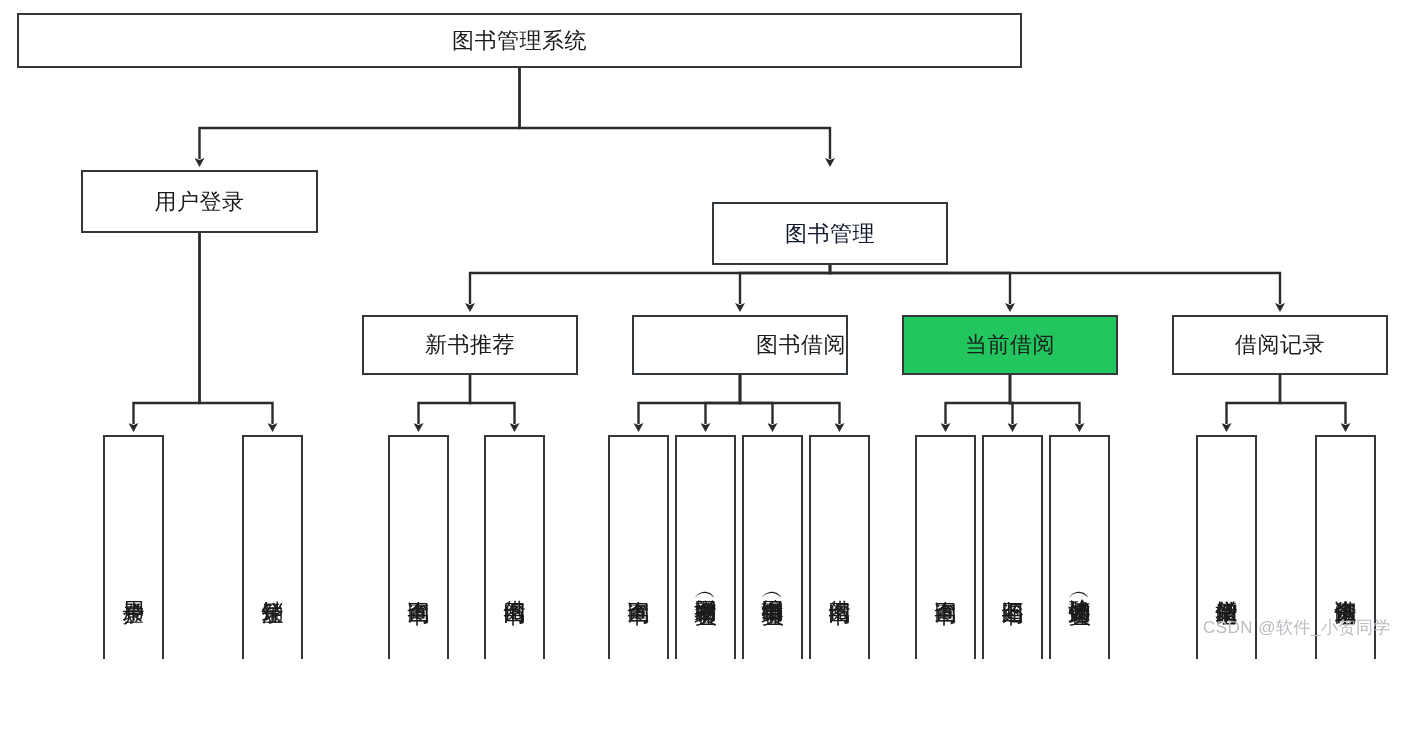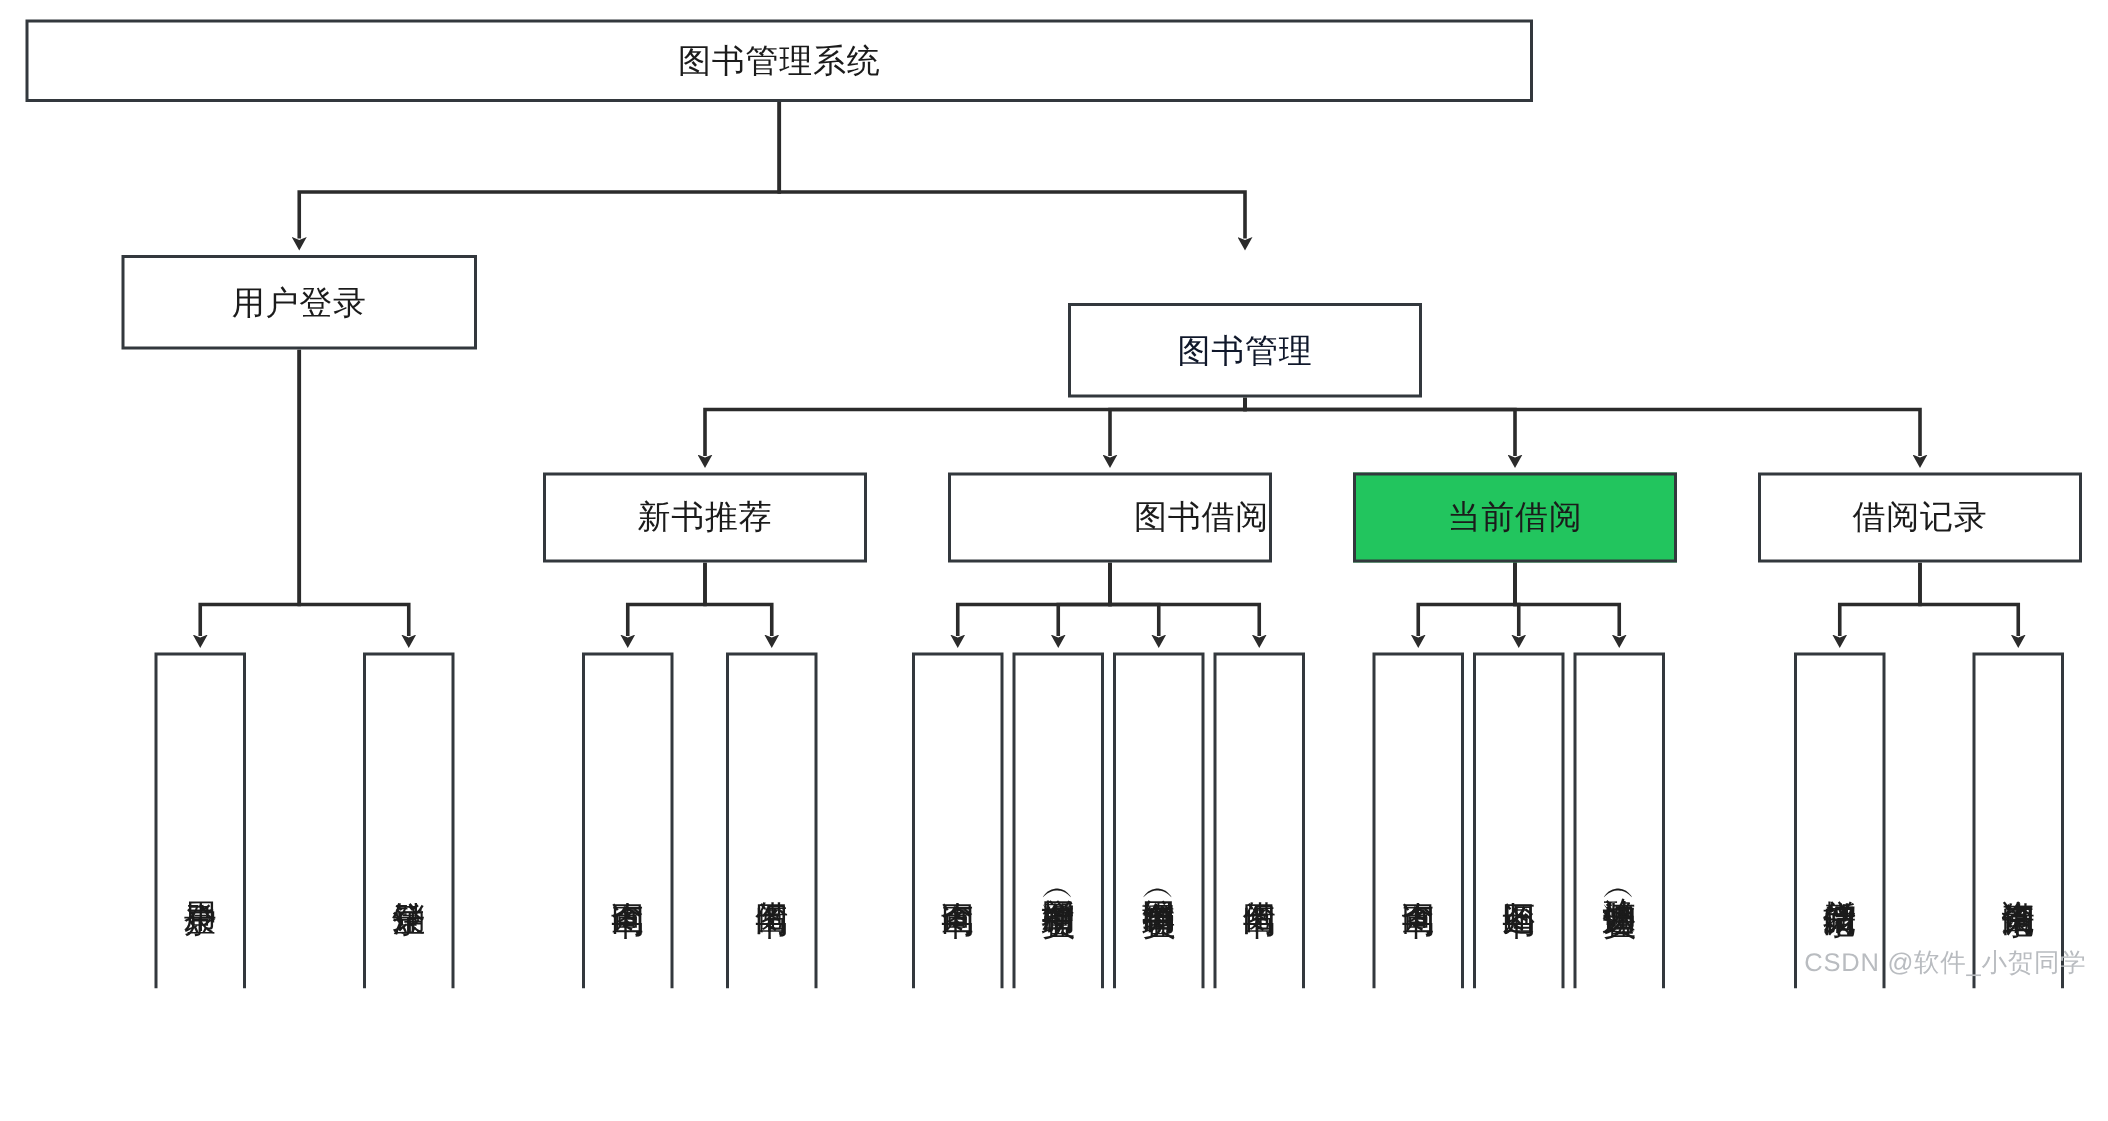--- a/index.html
+++ b/index.html
@@ -51,21 +51,21 @@
     text-orientation: upright;
     letter-spacing: 1px;
     white-space: nowrap;
   }
   .node-label {
     display: block;
   }
   #watermark {
     position: absolute;
     right: 14px;
-    bottom: 6px;
+    bottom: 20px;
     font-size: 17px;
     color: #b9bcc0;
     letter-spacing: 0.5px;
     white-space: nowrap;
   }
 </style>
 </head>
 <body>
 
 <div id="diagram-root">

